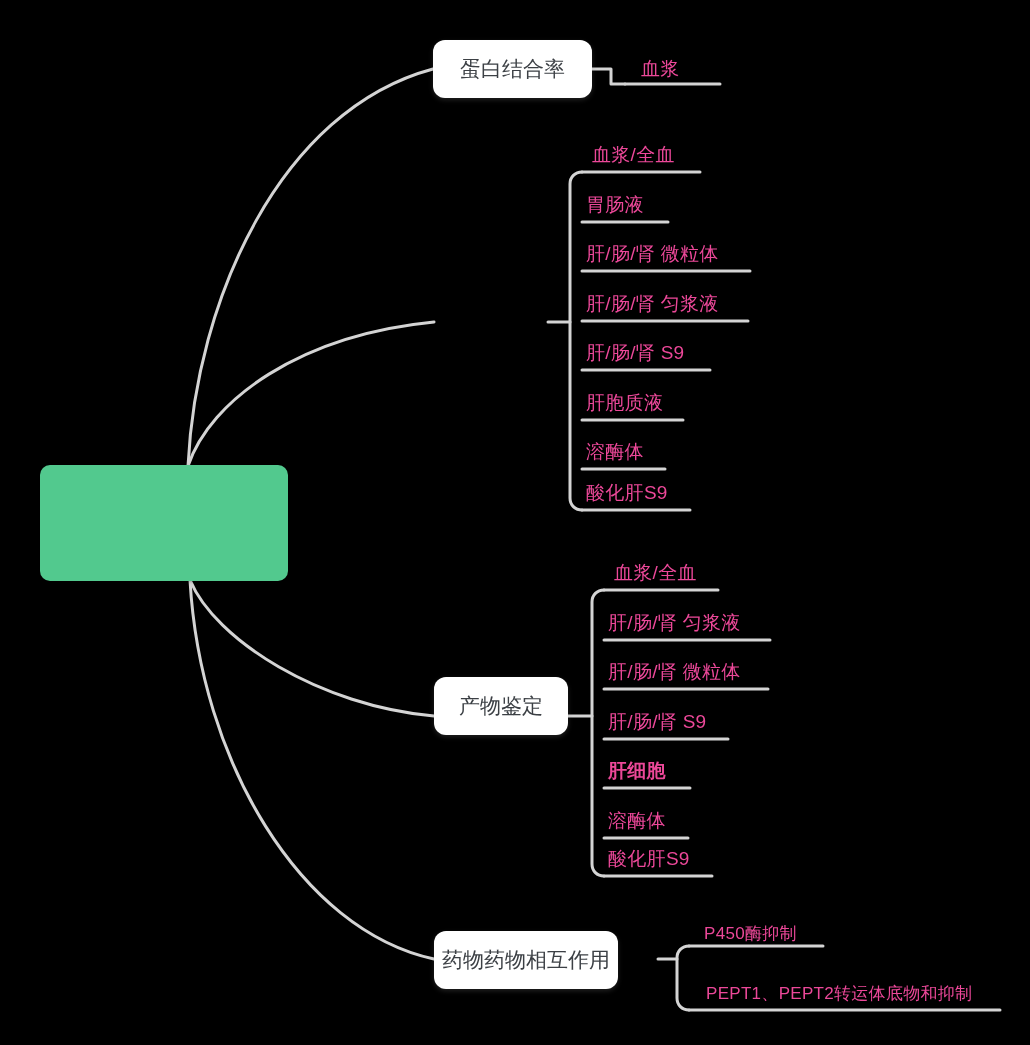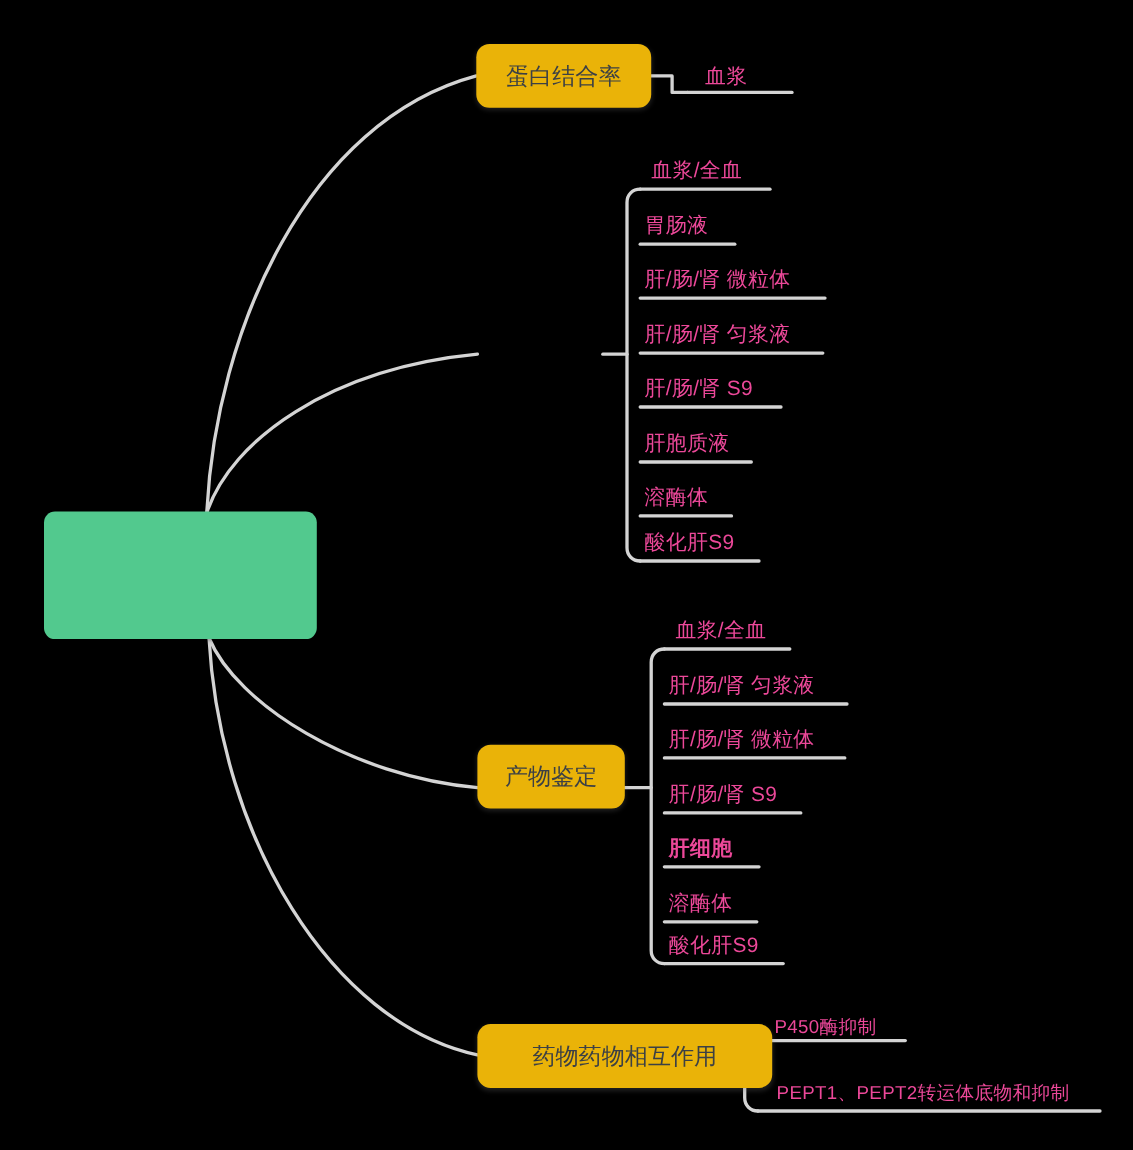--- a/index.html
+++ b/index.html
@@ -37,21 +37,21 @@
     color: #ffffff;
     border-radius: 10px;
     font-size: 28px;
     line-height: 40px;
     letter-spacing: 1px;
     padding: 10px 22px;
     white-space: normal;
     box-shadow: 0 1px 3px rgba(0,0,0,0.25);
   }
   .branch-node {
-    background: #eab308;
+    background: #ffffff;
     color: #3c4045;
     border-radius: 12px;
     font-size: 21px;
     padding: 0 20px;
     box-shadow: 0 2px 5px rgba(120,120,120,0.28);
   }
   .leaf {
     position: absolute;
     color: #ec4899;
     font-size: 19px;
@@ -161,21 +161,21 @@
   <div class="leaf" style="left:608px; top:758px;font-weight:bold;">
     <span>肝细胞</span>
   </div>
   <div class="leaf" style="left:608px; top:808px;">
     <span>溶酶体</span>
   </div>
   <div class="leaf" style="left:608px; top:846px;">
     <span>酸化肝S9</span>
   </div>
 
-  <div class="node branch-node" style="left:434px; top:931px; width:268px; height:58px;">
+  <div class="node branch-node" style="left:434px; top:931px; width:184px; height:58px;">
     <span>药物药物相互作用</span>
   </div>
   <div class="leaf leaf-small" style="left:704px; top:922px;">
     <span>P450酶抑制</span>
   </div>
   <div class="leaf leaf-small" style="left:706px; top:982px;">
     <span>PEPT1、PEPT2转运体底物和抑制</span>
   </div>
 
 </div>

